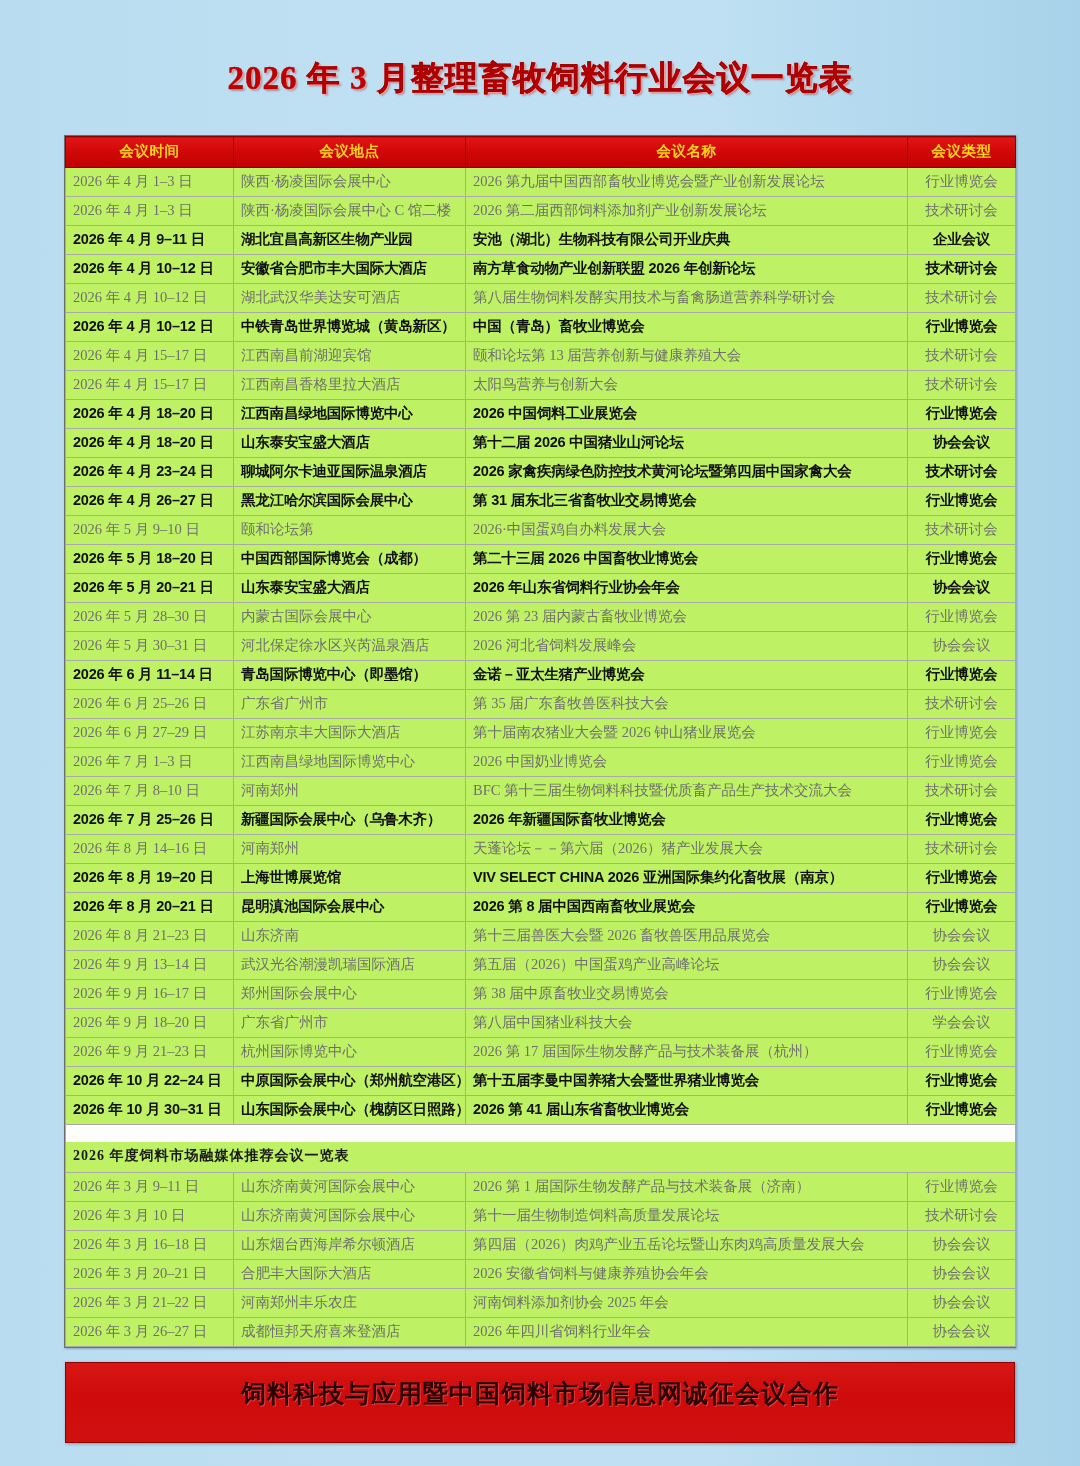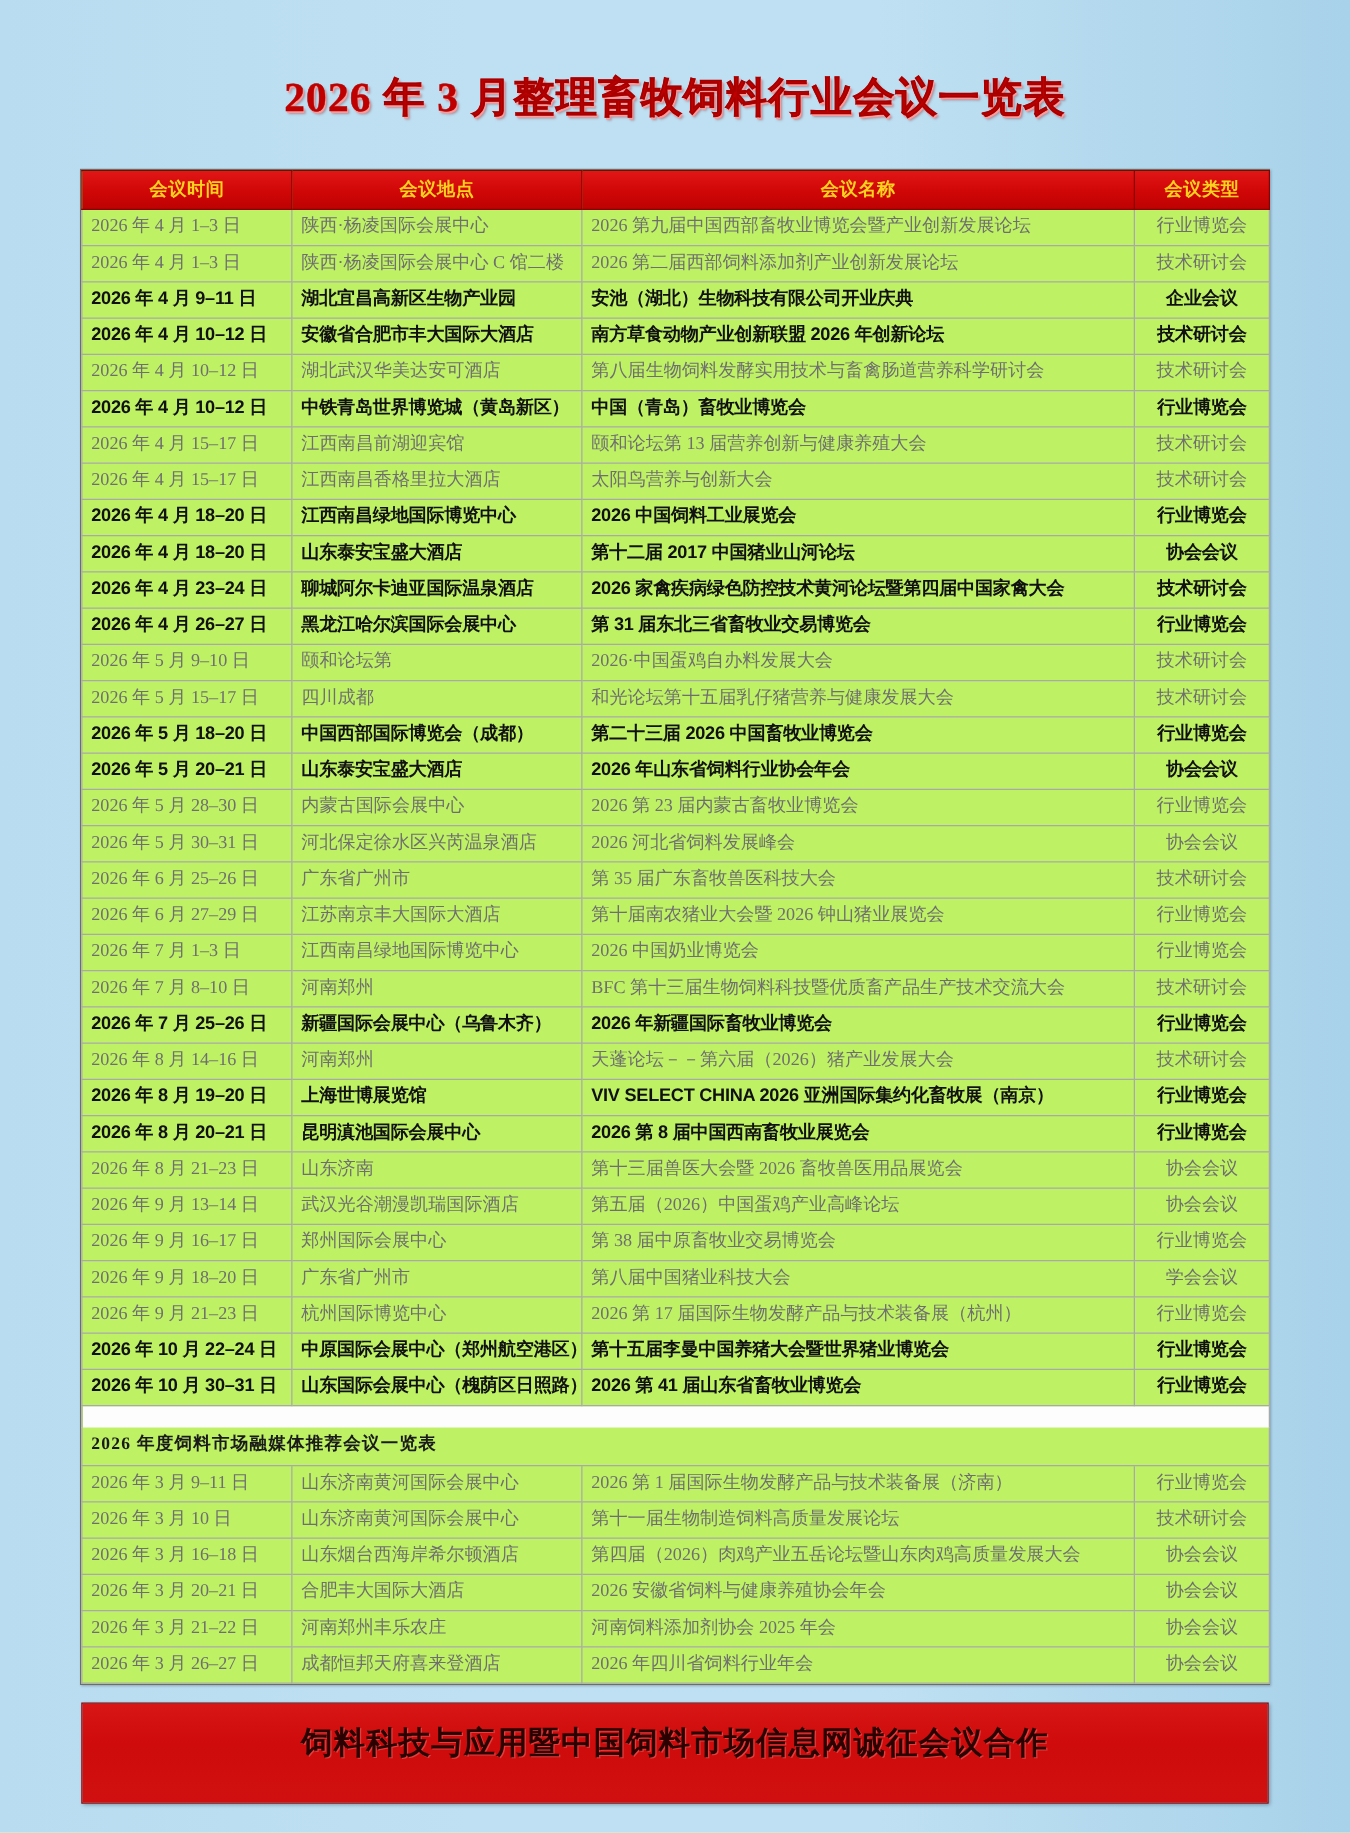--- a/index.html
+++ b/index.html
@@ -205,47 +205,41 @@
         </tr>
         <tr class="hi">
           <td class="time">2026 年 4 月 18–20 日</td>
           <td class="place">江西南昌绿地国际博览中心</td>
           <td class="name">2026 中国饲料工业展览会</td>
           <td class="type">行业博览会</td>
         </tr>
         <tr class="hi">
           <td class="time">2026 年 4 月 18–20 日</td>
           <td class="place">山东泰安宝盛大酒店</td>
-          <td class="name">第十二届 2017 中国猪业山河论坛</td>
+          <td class="name">第十二届 2026 中国猪业山河论坛</td>
           <td class="type">协会会议</td>
         </tr>
         <tr class="hi">
           <td class="time">2026 年 4 月 23–24 日</td>
           <td class="place">聊城阿尔卡迪亚国际温泉酒店</td>
           <td class="name">2026 家禽疾病绿色防控技术黄河论坛暨第四届中国家禽大会</td>
           <td class="type">技术研讨会</td>
         </tr>
         <tr class="hi">
           <td class="time">2026 年 4 月 26–27 日</td>
           <td class="place">黑龙江哈尔滨国际会展中心</td>
           <td class="name">第 31 届东北三省畜牧业交易博览会</td>
           <td class="type">行业博览会</td>
         </tr>
         <tr class="reg">
           <td class="time">2026 年 5 月 9–10 日</td>
           <td class="place">颐和论坛第</td>
           <td class="name">2026·中国蛋鸡自办料发展大会</td>
           <td class="type">技术研讨会</td>
         </tr>
-        <tr class="reg">
-          <td class="time">2026 年 5 月 15–17 日</td>
-          <td class="place">四川成都</td>
-          <td class="name">和光论坛第十五届乳仔猪营养与健康发展大会</td>
-          <td class="type">技术研讨会</td>
-        </tr>
         <tr class="hi">
           <td class="time">2026 年 5 月 18–20 日</td>
           <td class="place">中国西部国际博览会（成都）</td>
           <td class="name">第二十三届 2026 中国畜牧业博览会</td>
           <td class="type">行业博览会</td>
         </tr>
         <tr class="hi">
           <td class="time">2026 年 5 月 20–21 日</td>
           <td class="place">山东泰安宝盛大酒店</td>
           <td class="name">2026 年山东省饲料行业协会年会</td>
@@ -255,20 +249,26 @@
           <td class="time">2026 年 5 月 28–30 日</td>
           <td class="place">内蒙古国际会展中心</td>
           <td class="name">2026 第 23 届内蒙古畜牧业博览会</td>
           <td class="type">行业博览会</td>
         </tr>
         <tr class="reg">
           <td class="time">2026 年 5 月 30–31 日</td>
           <td class="place">河北保定徐水区兴芮温泉酒店</td>
           <td class="name">2026 河北省饲料发展峰会</td>
           <td class="type">协会会议</td>
+        </tr>
+        <tr class="hi">
+          <td class="time">2026 年 6 月 11–14 日</td>
+          <td class="place">青岛国际博览中心（即墨馆）</td>
+          <td class="name">金诺－亚太生猪产业博览会</td>
+          <td class="type">行业博览会</td>
         </tr>
         <tr class="reg">
           <td class="time">2026 年 6 月 25–26 日</td>
           <td class="place">广东省广州市</td>
           <td class="name">第 35 届广东畜牧兽医科技大会</td>
           <td class="type">技术研讨会</td>
         </tr>
         <tr class="reg">
           <td class="time">2026 年 6 月 27–29 日</td>
           <td class="place">江苏南京丰大国际大酒店</td>

